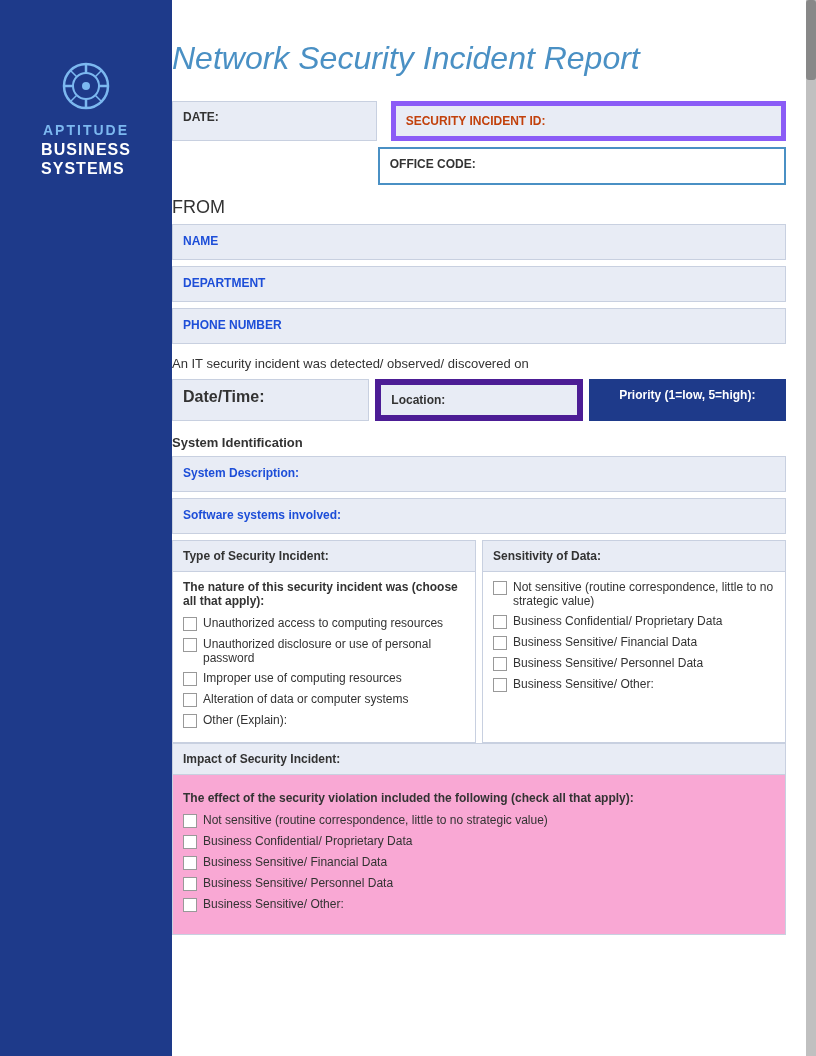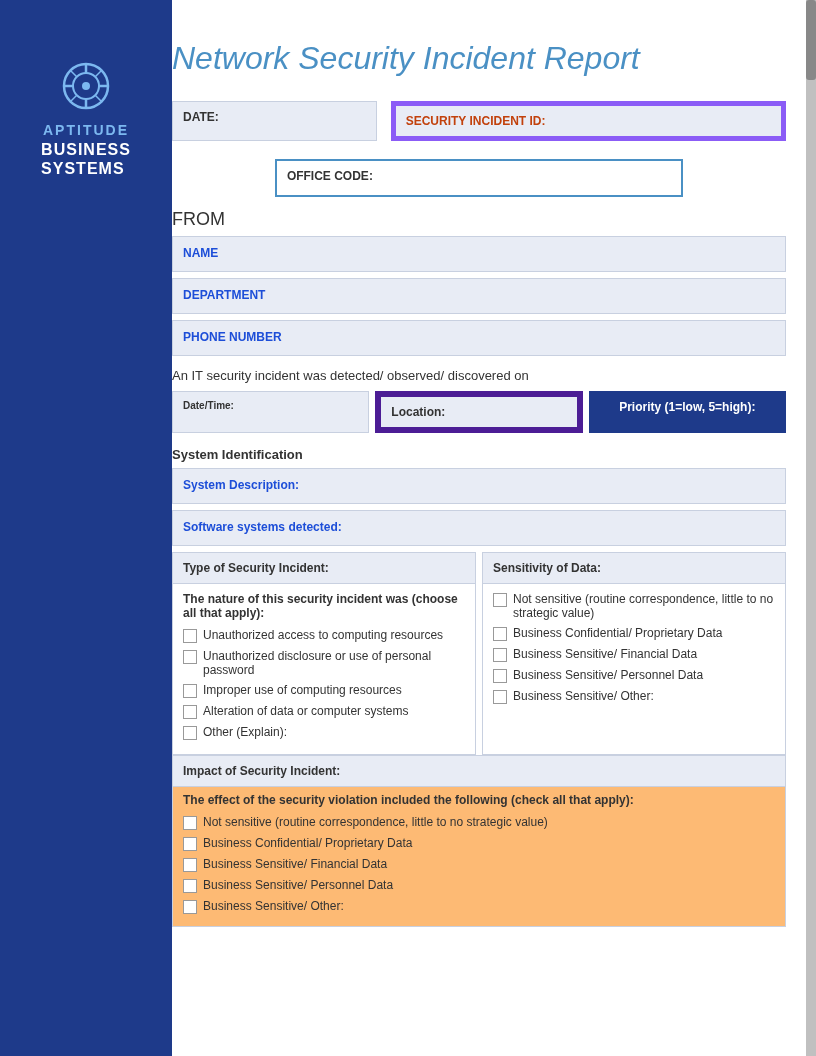--- a/index.html
+++ b/index.html
@@ -79,21 +79,21 @@
       font-weight: 300;
       color: #4a90c4;
       font-style: italic;
       margin-bottom: 24px;
     }
 
     
     .top-fields {
       display: flex;
       gap: 14px;
-      margin-bottom: 18px;
+      margin-bottom: 6px;
     }
 
     .date-field {
       flex: 1;
       background: #e8ecf5;
       border: 1px solid #c8d0e0;
       padding: 8px 10px;
       font-size: 12px;
       font-weight: bold;
       color: #333;
@@ -107,21 +107,21 @@
       padding: 8px 10px;
       font-size: 12px;
       font-weight: bold;
       color: #c2410c;
       min-height: 38px;
     }
 
     
     .office-code-row {
       display: flex;
-      justify-content: center;
+      justify-content: flex-end;
       margin-bottom: 12px;
     }
     .office-code-field {
       background: #fff;
       border: 2px solid #4a90c4;
       padding: 8px 10px;
       font-size: 12px;
       font-weight: bold;
       color: #333;
       width: calc(66% + 3px);
@@ -161,21 +161,21 @@
     .dlp-row {
       display: flex;
       gap: 6px;
       margin-bottom: 14px;
     }
     .dlp-date {
       flex: 1;
       background: #e8ecf5;
       border: 1px solid #c8d0e0;
       padding: 8px 10px;
-      font-size: 10px;
+      font-size: 16px;
       font-weight: bold;
       color: #333;
       min-height: 38px;
     }
     .dlp-location {
       flex: 1;
       background: #e8ecf5;
       border: 6px solid #4c1d95;
       padding: 8px 10px;
       font-size: 12px;
@@ -264,22 +264,22 @@
     }
     .impact-header {
       background: #e8ecf5;
       border-bottom: 1px solid #c8d0e0;
       padding: 8px 10px;
       font-size: 12px;
       font-weight: bold;
       color: #333;
     }
     .impact-body {
-      padding: 6px 10px;
-      background: #fdba74;
+      padding: 16px 10px;
+      background: #f9a8d4;
     }
     .impact-subtitle {
       font-size: 12px;
       font-weight: bold;
       color: #333;
       margin-bottom: 8px;
     }
   </style>
 </head>
 <body>
@@ -336,21 +336,21 @@
   <div class="dlp-row">
     <div class="dlp-date">Date/Time:</div>
     <div class="dlp-location">Location:</div>
     <div class="dlp-priority">Priority (1=low, 5=high):</div>
   </div>
 
   <div class="section-label">System Identification</div>
 
   <div class="full-field">System Description:</div>
 
-  <div class="full-field">Software systems detected:</div>
+  <div class="full-field">Software systems involved:</div>
 
   <div class="two-col">
 
     <div class="incident-box">
       <div class="box-header">Type of Security Incident:</div>
       <div class="box-body">
         <div class="box-body-subtitle">The nature of this security incident was (choose all that apply):</div>
 
         <div id="type-items-container">
             <div class="checkbox-item">

